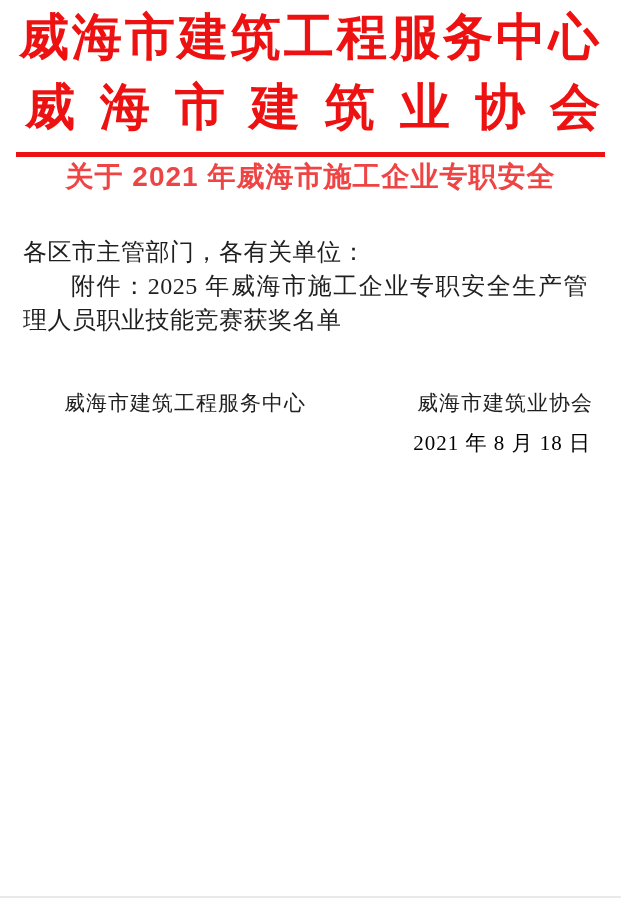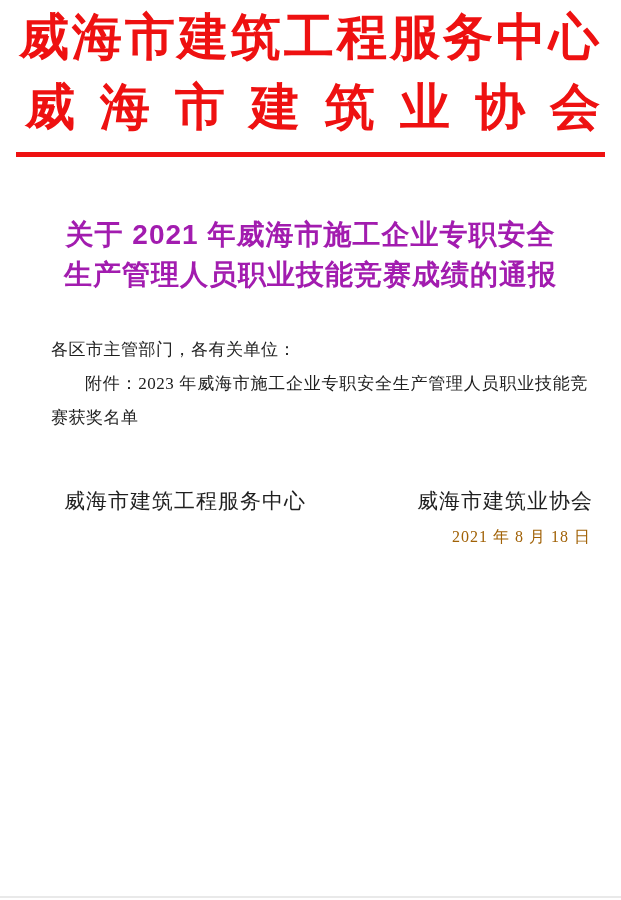--- a/index.html
+++ b/index.html
@@ -36,55 +36,54 @@
     text-indent: 25px; 
     white-space: nowrap;
   }
   .red-rule {
     height: 5px;
     background: #ee1111;
     margin: 16px 16px 0 16px;
   }
   
   .doc-title {
-    margin-top: 58px;
     text-align: center;
     font-family: "Liberation Sans", sans-serif;
     font-weight: bold;
     font-size: 28px;
     line-height: 40px;
-    color: #a21caf;
+    color: #ef4444;
     letter-spacing: 1px;
   }
   
   .doc-body {
-    margin: 38px 33px 0 51px;
-    font-size: 17px;
+    margin: 38px 33px 0 23px;
+    font-size: 24px;
     line-height: 34px;
     letter-spacing: 0.5px;
     text-align: justify;
     color: #1f1f1f;
   }
   .doc-body p.indent { text-indent: 2em; }
   
   .signatures {
     display: flex;
     justify-content: space-between;
     align-items: baseline;
     margin: 52px 28px 0 64px;
     font-size: 21px;
     letter-spacing: 1px;
     color: #1f1f1f;
   }
   .date-line {
     margin: 12px 30px 0 0;
     text-align: right;
-    font-size: 16px;
+    font-size: 21px;
     letter-spacing: 1px;
-    color: #a16207;
+    color: #000000;
   }
   
   .page-edge {
     position: absolute;
     left: 0; right: 0; bottom: 2px;
     height: 2px;
     background: #e9e9e9;
   }
 </style>
 </head>
@@ -94,26 +93,25 @@
 
   <div class="letterhead">
     <div class="org-line-1">威海市建筑工程服务中心</div>
     <div class="org-line-2">威海市建筑业协会</div>
   </div>
 
   <div class="red-rule"></div>
 
   <div class="doc-title">
     <div>关于 2021 年威海市施工企业专职安全</div>
-    <div>生产管理人员职业技能竞赛成绩的通报</div>
   </div>
 
   <div class="doc-body">
     <p>各区市主管部门，各有关单位：</p>
-    <p class="indent">附件：2023 年威海市施工企业专职安全生产管理人员职业技能竞赛获奖名单</p>
+    <p class="indent">附件：2025 年威海市施工企业专职安全生产管理人员职业技能竞赛获奖名单</p>
   </div>
 
   <div class="signatures">
     <span>威海市建筑工程服务中心</span>
     <span>威海市建筑业协会</span>
   </div>
 
   <div class="date-line">2021 年 8 月 18 日</div>
 
   <div class="page-edge"></div>

